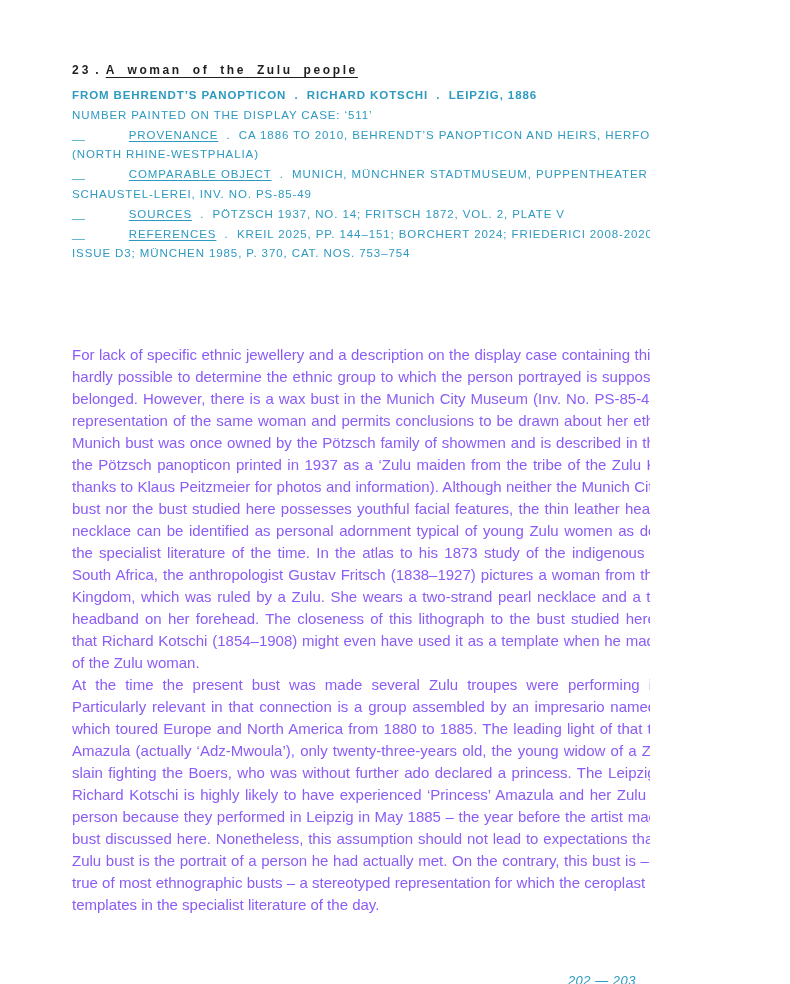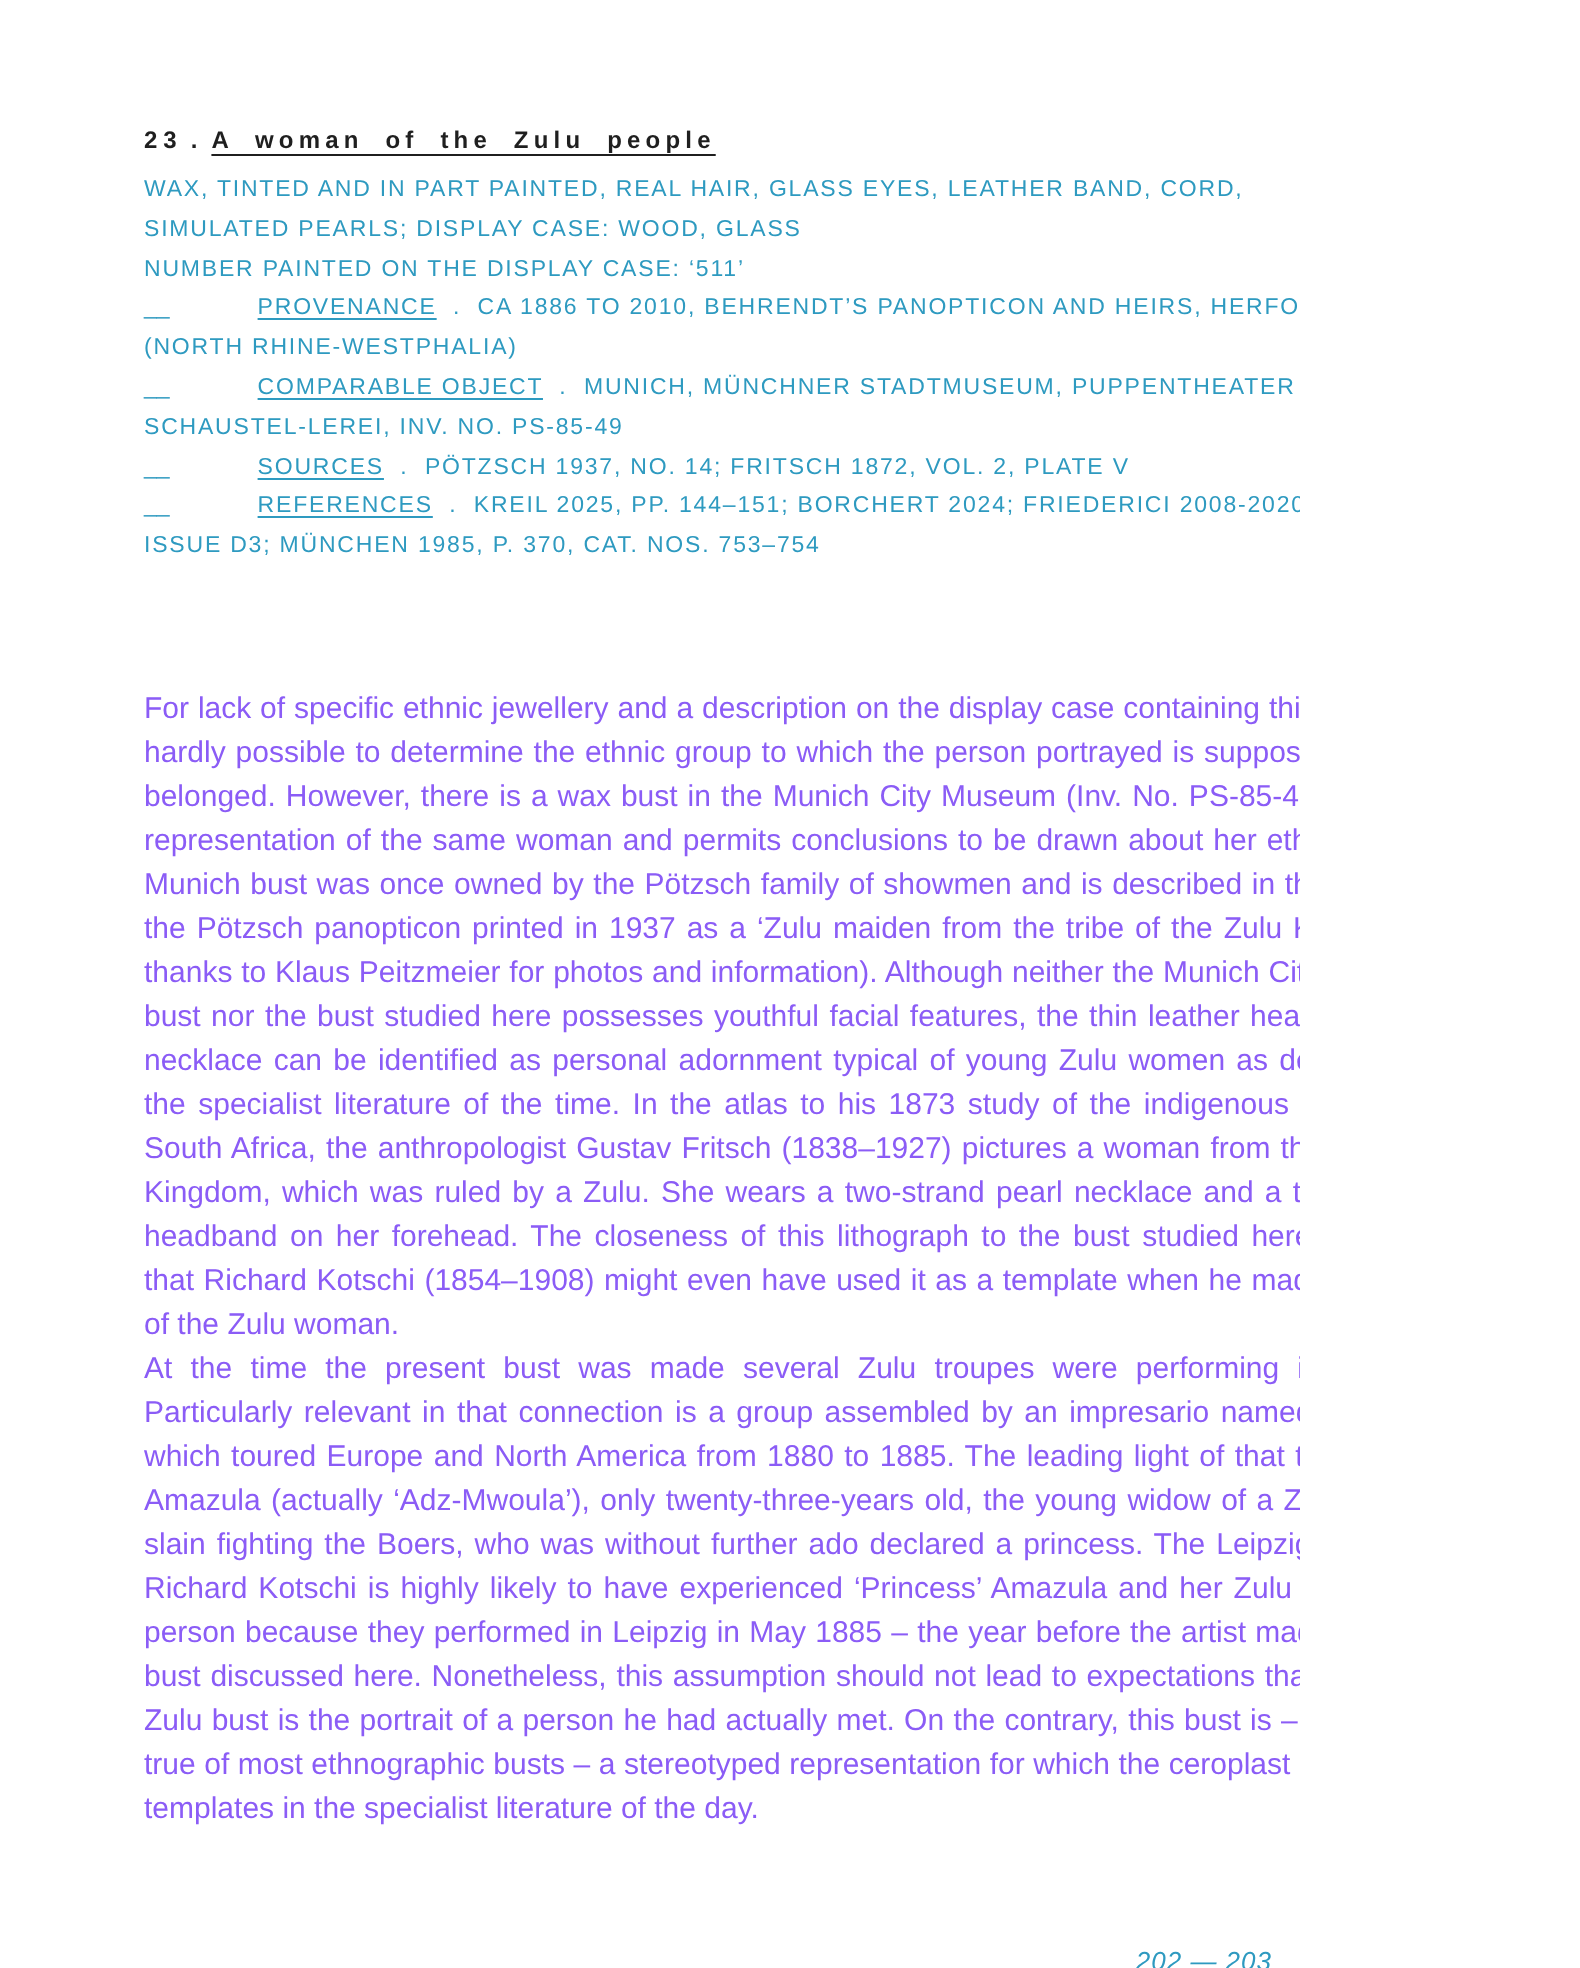--- a/index.html
+++ b/index.html
@@ -68,21 +68,21 @@
   }
 </style>
 </head>
 <body>
 
 <div class="page">
 
   <div class="header"><span class="cat-number">23</span><span class="cat-sep">.</span><span class="cat-title">A woman of the Zulu people</span></div>
 
   <div class="meta">
-    <div class="meta-row"><span class="meta-plain">WAX, TINTED AND IN PART PAINTED, REAL HAIR, GLASS EYES, LEATHER BAND, CORD, SIMULATED PEARLS; DISPLAY CASE: WOOD, GLASS</span></div>
+    <div class="meta-row bold"><span class="meta-plain">FROM BEHRENDT’S PANOPTICON  .  RICHARD KOTSCHI  .  LEIPZIG, 1886</span></div>
     <div class="meta-row"><span class="meta-plain">NUMBER PAINTED ON THE DISPLAY CASE: ‘511’</span></div>
     <div class="meta-row"><span class="dash-prefix">__</span><span class="meta-label">PROVENANCE</span><span class="meta-text">  .  CA 1886 TO 2010, BEHRENDT’S PANOPTICON AND HEIRS, HERFORD (NORTH RHINE-WESTPHALIA)</span></div>
     <div class="meta-row"><span class="dash-prefix">__</span><span class="meta-label">COMPARABLE OBJECT</span><span class="meta-text">  .  MUNICH, MÜNCHNER STADTMUSEUM, PUPPENTHEATER / SCHAUSTEL-LEREI, INV. NO. PS-85-49</span></div>
     <div class="meta-row"><span class="dash-prefix">__</span><span class="meta-label">SOURCES</span><span class="meta-text">  .  PÖTZSCH 1937, NO. 14; FRITSCH 1872, VOL. 2, PLATE V</span></div>
     <div class="meta-row"><span class="dash-prefix">__</span><span class="meta-label">REFERENCES</span><span class="meta-text">  .  KREIL 2025, PP. 144–151; BORCHERT 2024; FRIEDERICI 2008-2020, ISSUE D3; MÜNCHEN 1985, P. 370, CAT. NOS. 753–754</span></div>
   </div>
 
   <div class="body-text">
     <p>For lack of specific ethnic jewellery and a description on the display case containing this bust, it is hardly possible to determine the ethnic group to which the person portrayed is supposed to have belonged. However, there is a wax bust in the Munich City Museum (Inv. No. PS-85-49) that is a representation of the same woman and permits conclusions to be drawn about her ethnicity. The Munich bust was once owned by the Pötzsch family of showmen and is described in the guide to the Pötzsch panopticon printed in 1937 as a ‘Zulu maiden from the tribe of the Zulu Kaffirs’ (my thanks to Klaus Peitzmeier for photos and information). Although neither the Munich City Museum bust nor the bust studied here possesses youthful facial features, the thin leather headband and necklace can be identified as personal adornment typical of young Zulu women as described in the specialist literature of the time. In the atlas to his 1873 study of the indigenous peoples of South Africa, the anthropologist Gustav Fritsch (1838–1927) pictures a woman from the Ndebele Kingdom, which was ruled by a Zulu. She wears a two-strand pearl necklace and a thin leather headband on her forehead. The closeness of this lithograph to the bust studied here suggests that Richard Kotschi (1854–1908) might even have used it as a template when he made the bust of the Zulu woman.</p>
     <p>At the time the present bust was made several Zulu troupes were performing in Europe. Particularly relevant in that connection is a group assembled by an impresario named Behrens, which toured Europe and North America from 1880 to 1885. The leading light of that troupe was Amazula (actually ‘Adz-Mwoula’), only twenty-three-years old, the young widow of a Zulu warrior slain fighting the Boers, who was without further ado declared a princess. The Leipzig ceroplast Richard Kotschi is highly likely to have experienced ‘Princess’ Amazula and her Zulu warriors in person because they performed in Leipzig in May 1885 – the year before the artist made the wax bust discussed here. Nonetheless, this assumption should not lead to expectations that Kotschi’s Zulu bust is the portrait of a person he had actually met. On the contrary, this bust is – and this is true of most ethnographic busts – a stereotyped representation for which the ceroplast discovered templates in the specialist literature of the day.</p>

